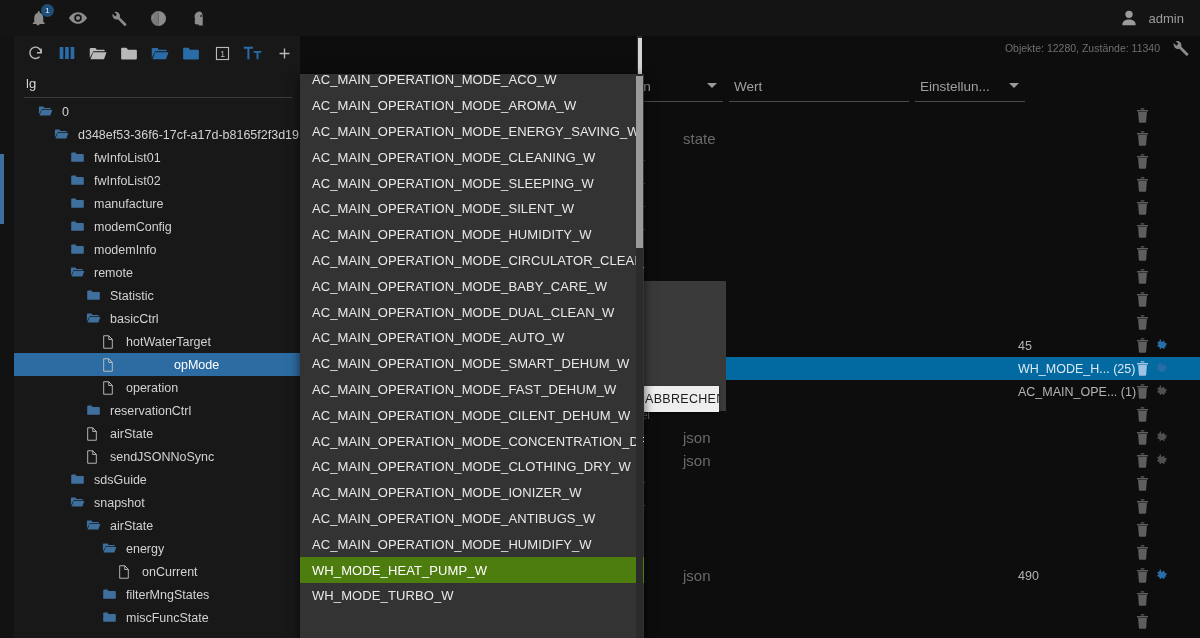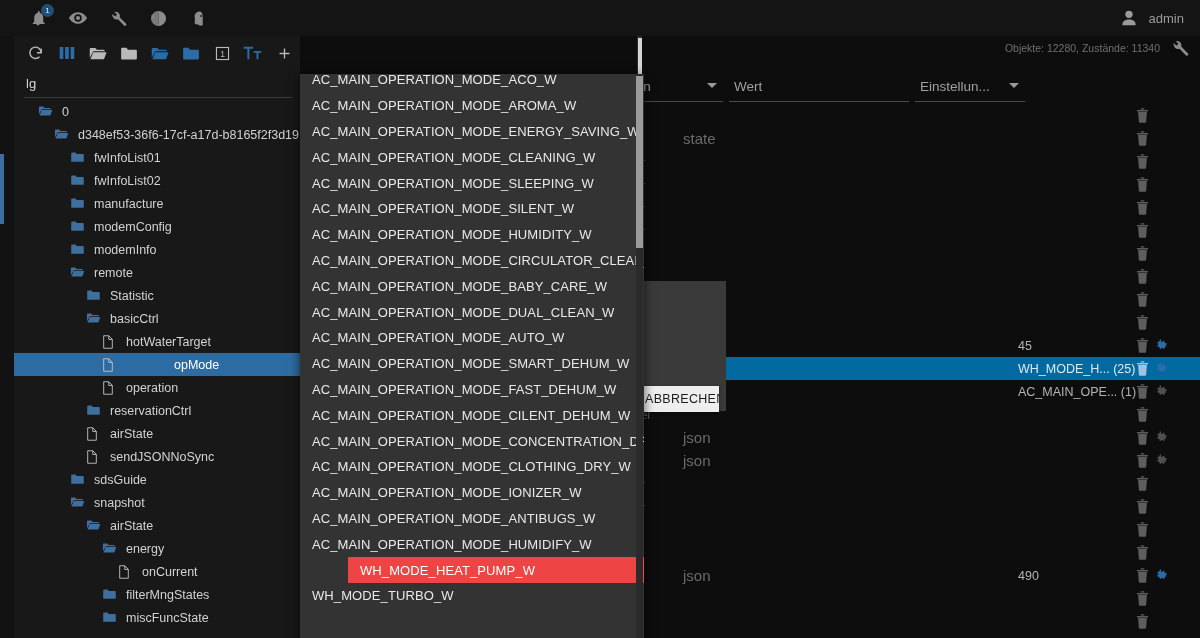--- a/index.html
+++ b/index.html
@@ -171,21 +171,21 @@
     box-shadow: 0 2px 10px rgba(0,0,0,.65);
     overflow: hidden;
   }
   .dd-list { position: absolute; left: 0; top: -7px; width: 344px; }
   .dd-item {
     height: 25.8px; display: flex; align-items: center;
     padding-left: 12px;
     font-size: 13px; color: #e8e8e8; white-space: nowrap;
     letter-spacing: .1px;
   }
-  .dd-item.sel { background: #ef4444; color: #ffffff; margin-left: 48px; }
+  .dd-item.sel { background: #4d7c0f; color: #ffffff; }
   .dd-scroll {
     position: absolute; right: 1px; top: 0; width: 7px; height: 598px;
     background: #2b2b2b;
   }
   .dd-thumb {
     position: absolute; right: 1px; top: 2px; width: 7px; height: 172px;
     background: #9a9a9a;
   }
 </style>
 </head>

